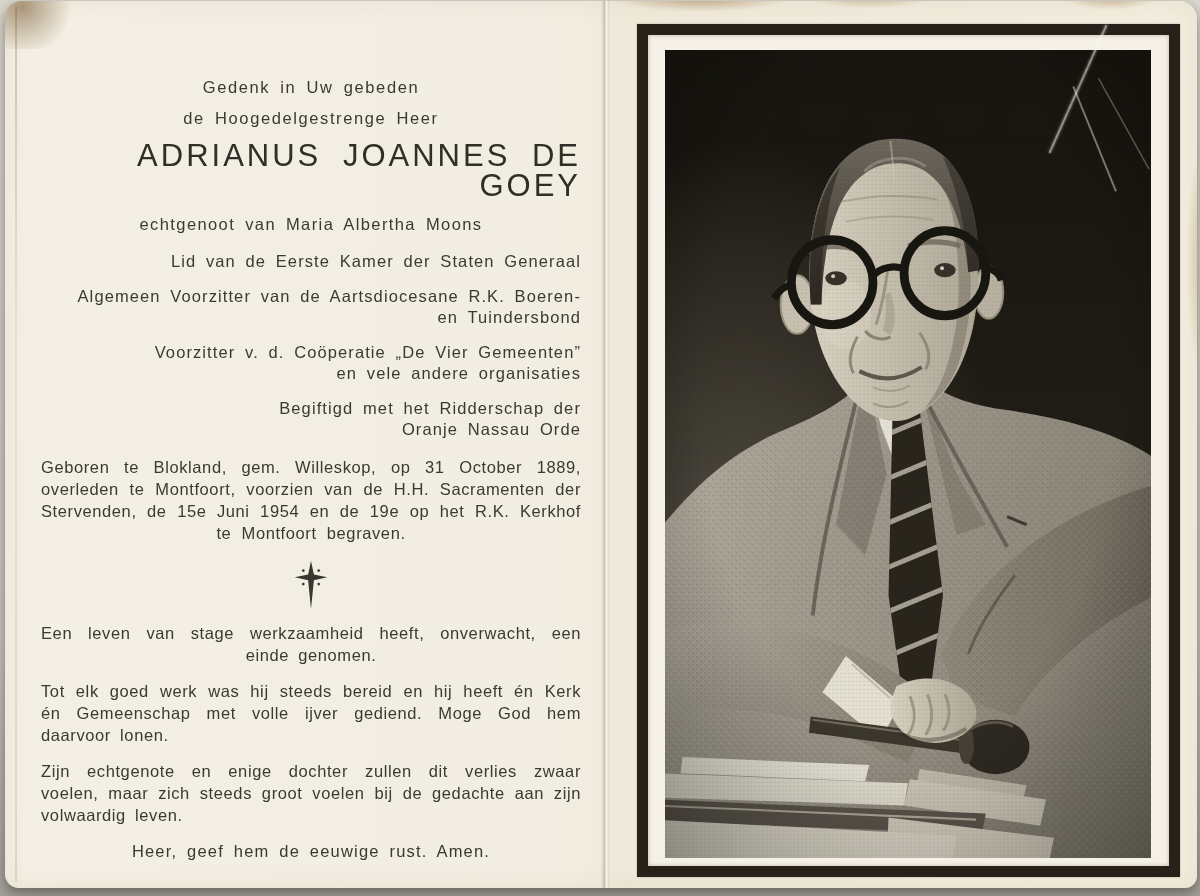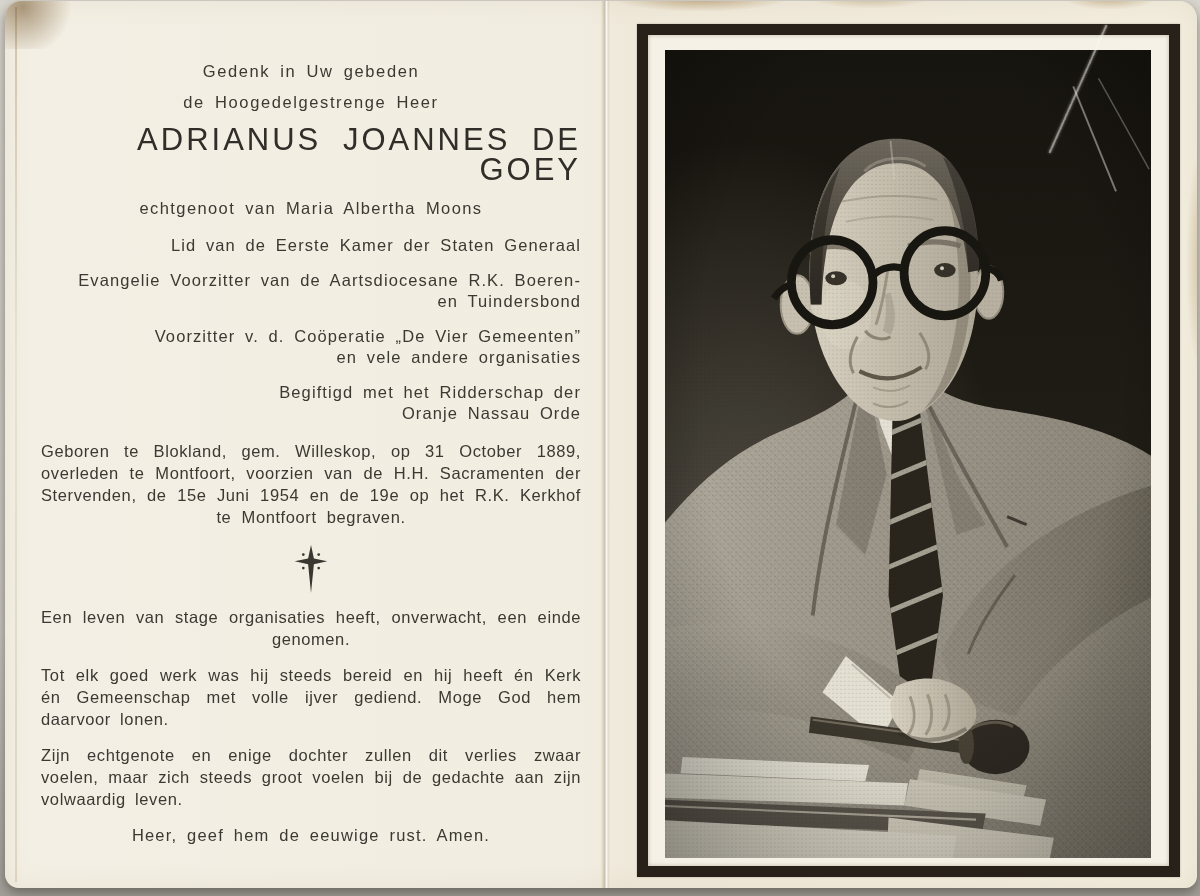--- a/index.html
+++ b/index.html
@@ -6,21 +6,21 @@
   .scene{position:relative;width:1200px;height:896px;overflow:hidden;
          background:linear-gradient(180deg,#d9d6cf 0%,#c8c5bf 70%,#a29f99 100%);
          font-family:"Liberation Sans","DejaVu Sans",sans-serif;}
   .card{position:absolute;left:5px;top:1px;right:3px;bottom:8px;
         border-radius:16px 18px 12px 14px;
         background:linear-gradient(90deg,#f3efe4 0%,#f1ede1 48%,#efe9da 52%,#f2edde 100%);
         box-shadow:0 5px 12px rgba(60,56,48,.55), inset 0 0 26px rgba(150,125,75,.10);
         overflow:hidden;}
   
   .page-left{position:absolute;left:0;top:0;width:606px;height:100%;
-             padding:60px 30px 0 36px;box-sizing:border-box;color:#3c3933;}
+             padding:76px 30px 0 36px;box-sizing:border-box;color:#3c3933;}
   .tline{margin:0;}
   .intro{font-size:16.5px;line-height:20px;text-align:center;letter-spacing:1.6px;word-spacing:4px;margin-bottom:11px;}
   .intro2{margin-bottom:13px;}
   .name{font-size:31px;line-height:30px;font-weight:normal;text-align:right;
         letter-spacing:3px;word-spacing:10px;color:#312e29;margin:0 0 13px 0;}
   .spouse{font-size:16.5px;line-height:20px;text-align:center;letter-spacing:1.4px;word-spacing:4px;margin-bottom:17px;}
   .title-line{font-size:16.5px;line-height:21px;text-align:right;letter-spacing:1.1px;word-spacing:4px;
               white-space:pre-line;margin-bottom:14px;}
   .title-last{margin-bottom:16px;}
   .bio{font-size:16.5px;line-height:22px;text-align:justify;text-align-last:center;
@@ -63,40 +63,40 @@
 <div class="scene">
   <div class="card">
 
     <div class="page-left">
       <p class="tline intro">Gedenk in Uw gebeden</p>
       <p class="tline intro intro2">de Hoogedelgestrenge Heer</p>
       <h1 class="name">ADRIANUS JOANNES DE GOEY</h1>
       <p class="tline spouse">echtgenoot van Maria Albertha Moons</p>
 
       <p class="tline title-line">Lid van de Eerste Kamer der Staten Generaal</p>
-      <p class="tline title-line">Evangelie Voorzitter van de Aartsdiocesane R.K. Boeren-
+      <p class="tline title-line">Algemeen Voorzitter van de Aartsdiocesane R.K. Boeren-
 en Tuindersbond</p>
       <p class="tline title-line">Voorzitter v. d. Coöperatie „De Vier Gemeenten”
 en vele andere organisaties</p>
       <p class="tline title-line title-last">Begiftigd met het Ridderschap der
 Oranje Nassau Orde</p>
 
       <p class="tline bio">Geboren te Blokland, gem. Willeskop, op 31 October 1889, overleden te Montfoort, voorzien van de H.H. Sacramenten der Stervenden, de 15e Juni 1954 en de 19e op het R.K. Kerkhof te Montfoort begraven.</p>
 
       <div class="cross-wrap">
         <svg width="40" height="50" viewBox="0 0 40 52">
           <path d="M20,1 L23,15 L37,18 L23,21 L20,51 L17,21 L3,18 L17,15 Z" fill="#3a3731"></path>
           <circle cx="12" cy="11" r="1.4" fill="#3a3731"></circle>
           <circle cx="28" cy="11" r="1.4" fill="#3a3731"></circle>
           <circle cx="12" cy="25" r="1.4" fill="#3a3731"></circle>
           <circle cx="28" cy="25" r="1.4" fill="#3a3731"></circle>
         </svg>
       </div>
 
-      <p class="tline memorial center-last">Een leven van stage organisaties heeft, onverwacht, een einde genomen.</p>
+      <p class="tline memorial center-last">Een leven van stage werkzaamheid heeft, onverwacht, een einde genomen.</p>
       <p class="tline memorial">Tot elk goed werk was hij steeds bereid en hij heeft én Kerk én Gemeenschap met volle ijver gediend. Moge God hem daarvoor lonen.</p>
       <p class="tline memorial">Zijn echtgenote en enige dochter zullen dit verlies zwaar voelen, maar zich steeds groot voelen bij de gedachte aan zijn volwaardig leven.</p>
 
       <p class="tline closing">Heer, geef hem de eeuwige rust. Amen.</p>
 
       <div class="edge-line"></div>
       <div class="corner-stain"></div>
     </div>
 
     <div class="seam"></div>

